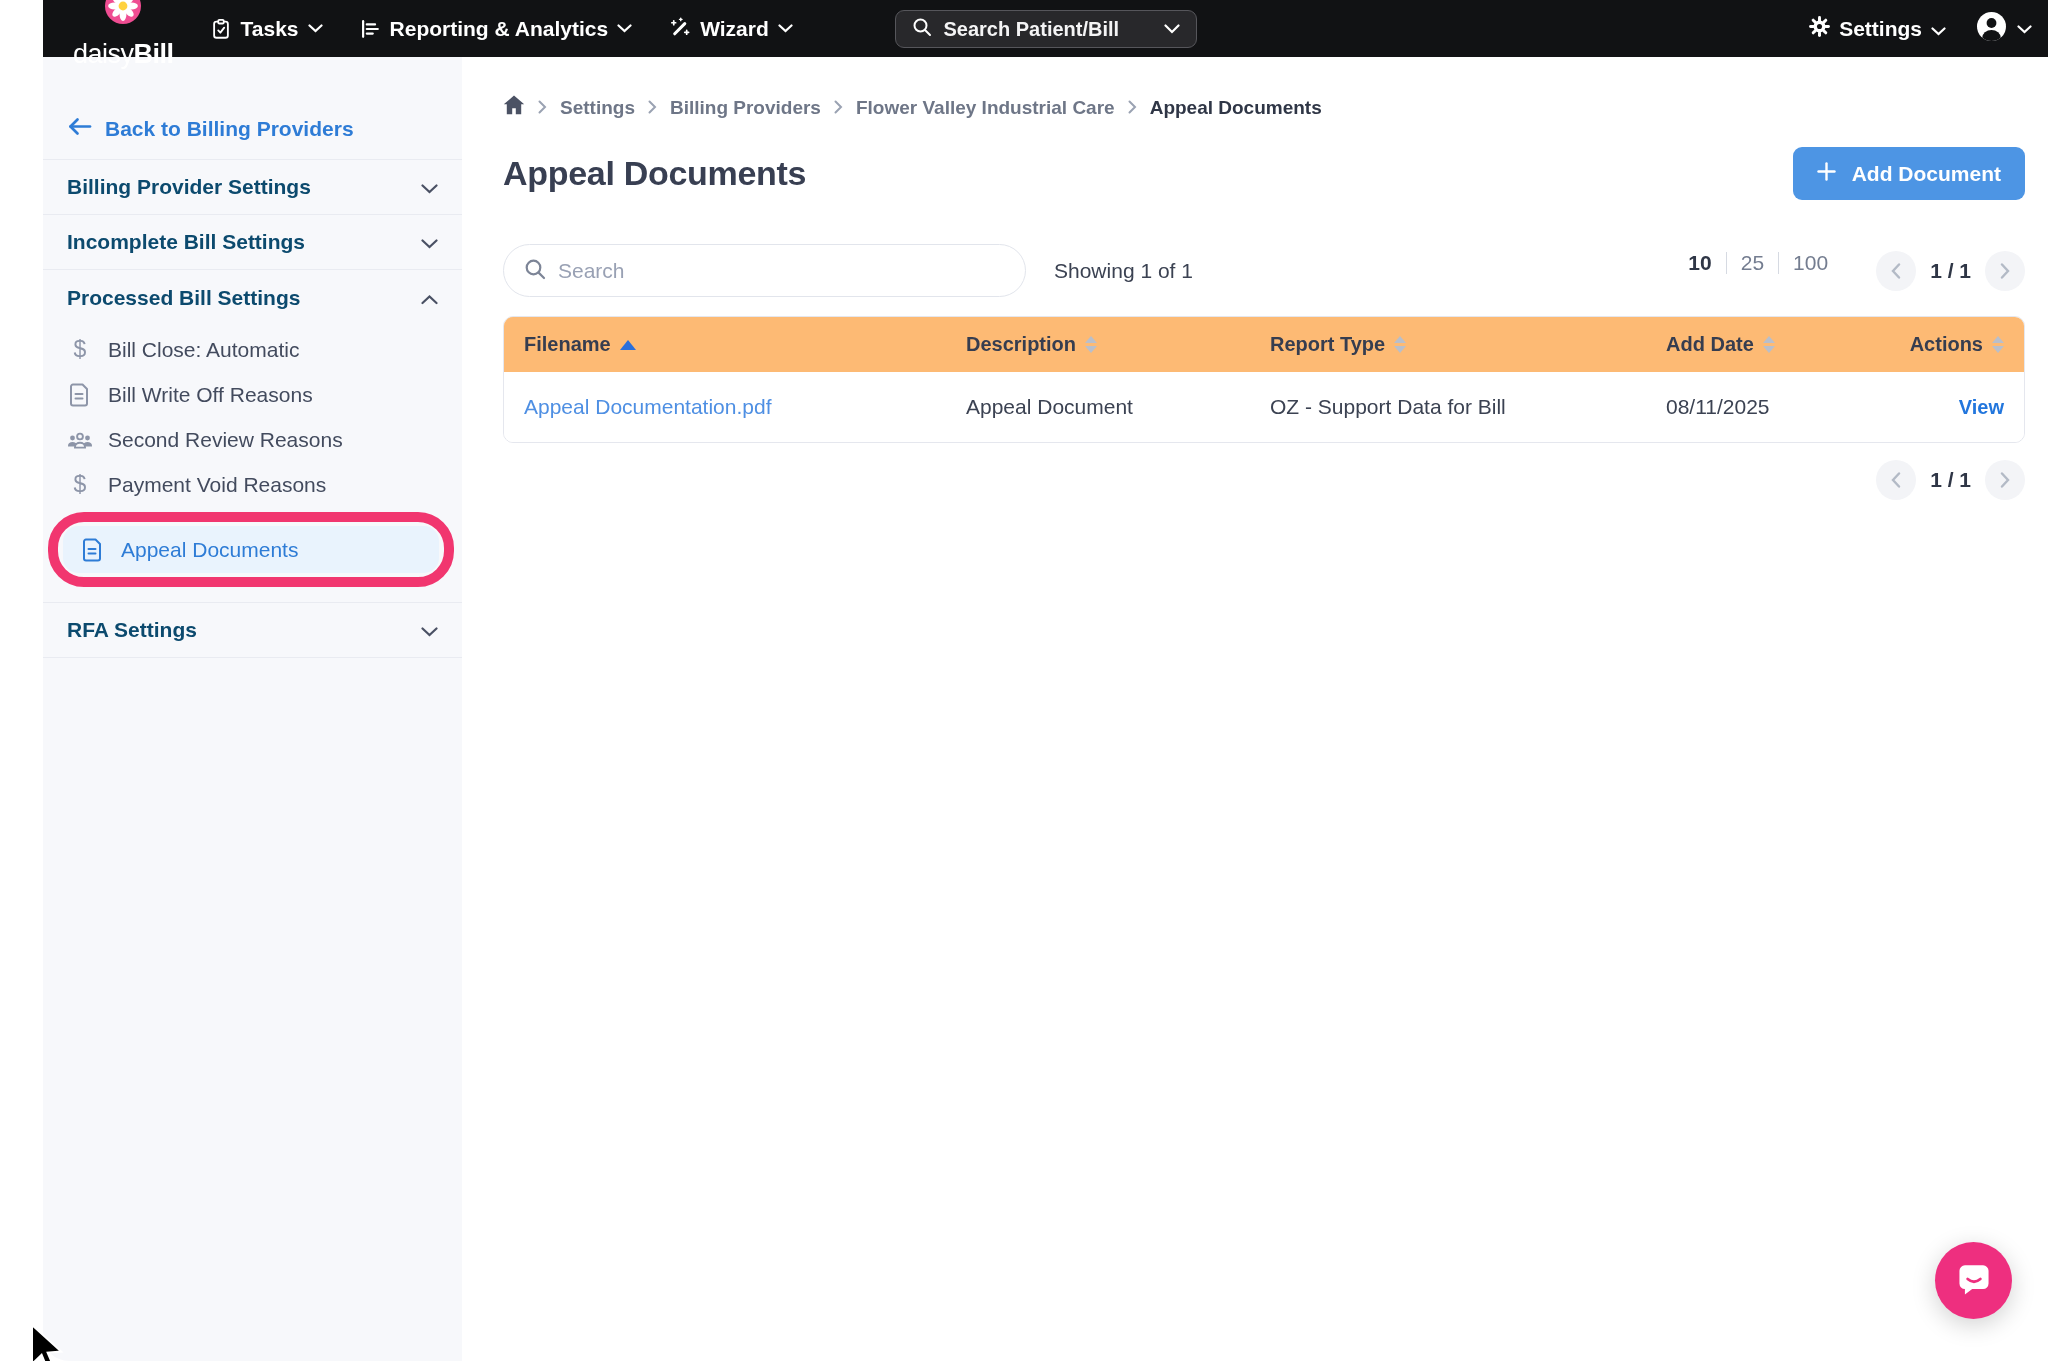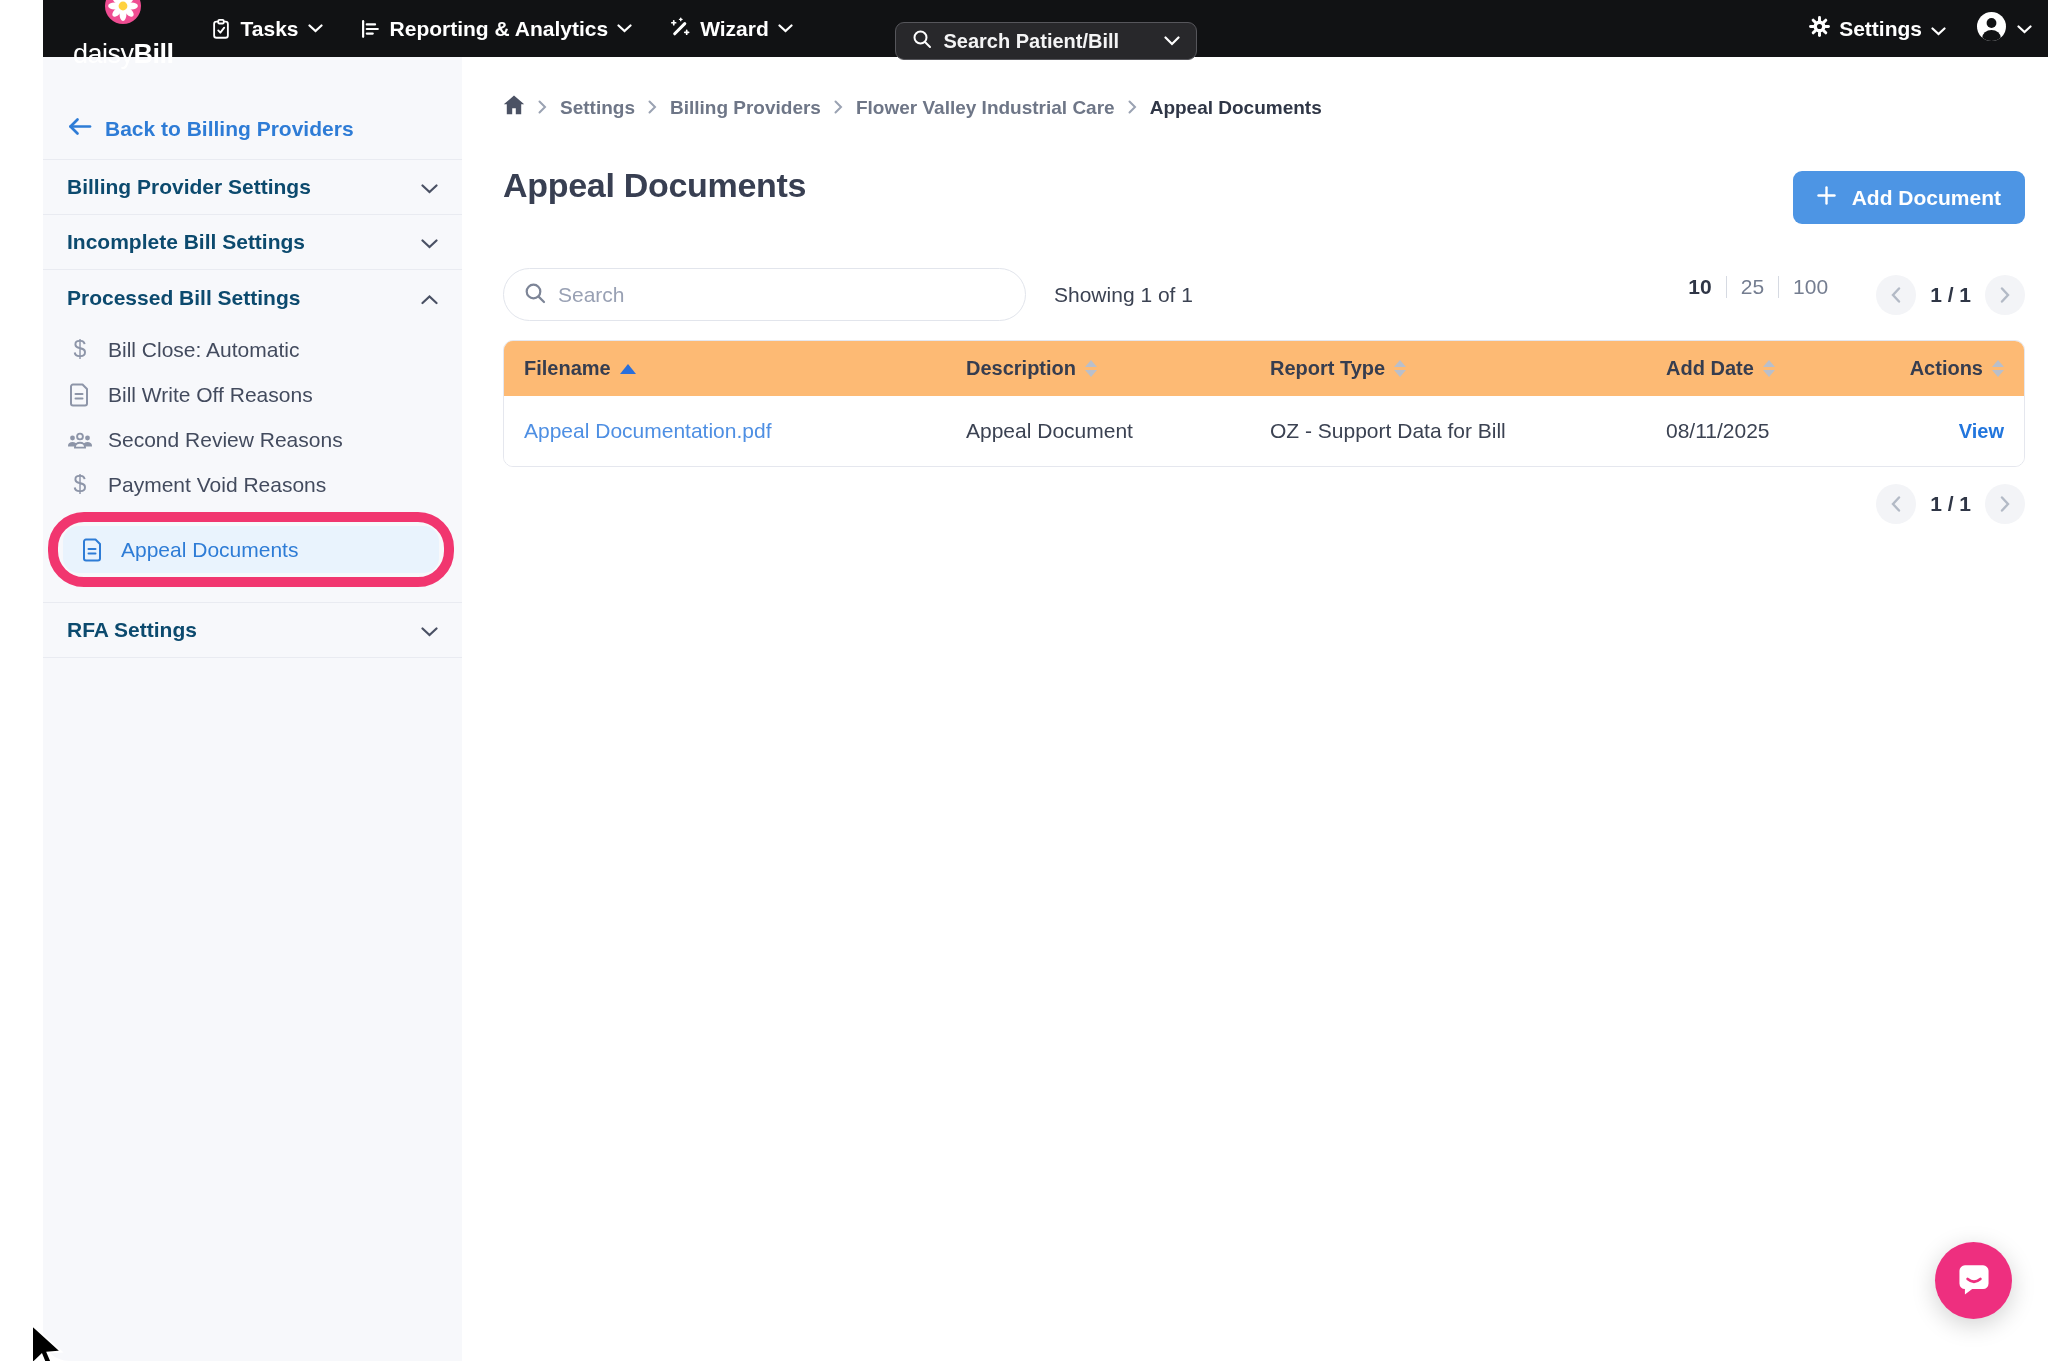--- a/index.html
+++ b/index.html
@@ -11,21 +11,21 @@
   .window { margin-left:43px; height:100%; display:flex; flex-direction:column; }
   .navbar { height:57px; flex:0 0 57px; background:#111214; color:#ffffff; display:flex; align-items:center;
             padding:0 16px 0 30px; position:relative; z-index:5; }
   .nav-left { display:flex; align-items:center; gap:36px; }
   .brand { display:flex; align-items:center; gap:10px; cursor:pointer;flex-direction:column; }
   .brand-text { font-size:27px; color:#fff; letter-spacing:-0.5px; }
   .brand-text .light { font-weight:400; }
   .brand-text .bold { font-weight:800; }
   .nav-item { display:flex; align-items:center; gap:9px; font-size:21px; font-weight:700; cursor:pointer; }
   .nav-item svg { display:block; }
-  .nav-search { position:absolute; left:50%; top:22px; transform:translateX(-50%);
+  .nav-search { position:absolute; left:50%; top:10px; transform:translateX(-50%);
                 height:38px; width:302px; background:#28282b; border:1px solid #56565b; border-radius:9px;
                 display:flex; align-items:center; gap:12px; padding:0 16px; cursor:pointer; }
   .nav-search-label { font-size:20px; font-weight:600; color:#f4f4f5; flex:1; }
   .nav-right { margin-left:auto; display:flex; align-items:center; gap:30px; }
   .nav-settings { display:flex; align-items:center; gap:9px; font-size:21px; font-weight:700; cursor:pointer; }
   .nav-user { display:flex; align-items:center; gap:10px; cursor:pointer; }
 
   
   .content-row { flex:1; display:flex; min-height:0; }
 
@@ -46,21 +46,21 @@
 
   
   .main { flex:1; padding:38px 23px 0 41px; background:#fff; min-width:0; }
   .breadcrumb { display:flex; align-items:center; gap:13px; font-size:19px; font-weight:600; color:#6e7687; }
   .crumb { cursor:pointer; }
   .crumb.current { color:#2f3646; font-weight:700; cursor:default; }
 
   .title-row { margin-top:27px; display:flex; align-items:center; justify-content:space-between; }
   .page-title { font-size:34px; font-weight:700; color:#383f52; letter-spacing:-0.3px; }
   .add-btn { background:#4d95e4; color:#fff; border:none; border-radius:9px; height:53px; padding:12px 24px;
-             font-size:21px; font-weight:700; font-family:inherit; display:flex; align-items:center; gap:16px; cursor:pointer;margin-top:24px; }
+             font-size:21px; font-weight:700; font-family:inherit; display:flex; align-items:center; gap:16px; cursor:pointer; }
 
   .controls-row { margin-top:44px; display:flex; align-items:center; }
   .search-box { width:523px; height:53px; border:1px solid #e2e5ec; border-radius:27px; background:#fff;
                 display:flex; align-items:center; gap:12px; padding:0 20px; }
   .search-box input { border:none; outline:none; flex:1; font-size:21px; font-family:inherit; color:#3b4252; background:transparent; }
   .search-box input::placeholder { color:#99a1b4; }
   .showing { margin-left:28px; font-size:21px; color:#3b4252; }
   .right-controls { margin-left:auto; display:flex; align-items:flex-start; gap:34px; }
   .page-sizes { display:flex; align-items:center; }
   .page-size { font-size:21px; color:#747d90; padding:0 14px; cursor:pointer; }

